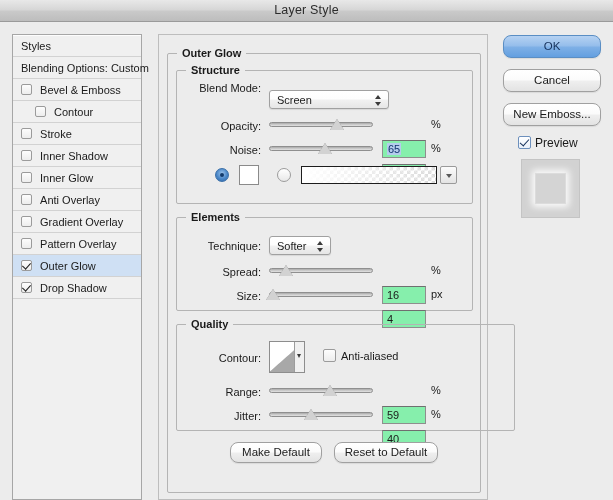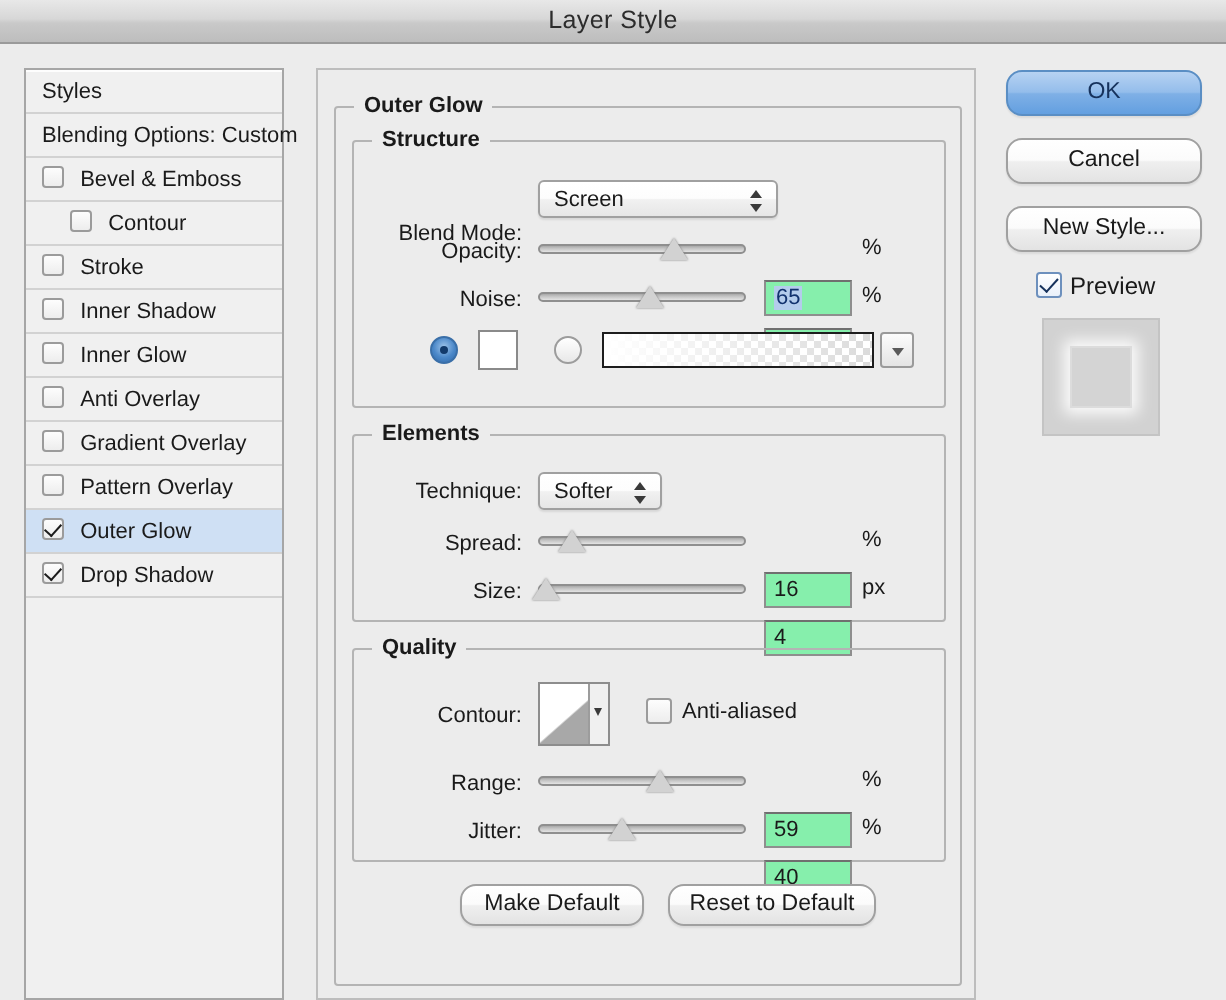--- a/index.html
+++ b/index.html
@@ -118,21 +118,21 @@
     padding: 0 5px;
     font-size: 11px;
     font-weight: bold;
     color: #1a1a1a;
     white-space: nowrap;
   }
 
   .grp-outer { left: 8px; top: 18px; width: 314px; height: 440px; }
   .grp-structure { left: 8px; top: 16px; width: 297px; height: 134px; }
   .grp-elements { left: 8px; top: 163px; width: 297px; height: 94px; }
-  .grp-quality  { left: 8px; top: 270px; width: 297px; height: 107px; }
+  .grp-quality  { left: 8px; top: 270px; width: 339px; height: 107px; }
 
   
   .fld-label {
     position: absolute;
     text-align: right;
     font-size: 11px;
     color: #1a1a1a;
     white-space: nowrap;
   }
 
@@ -463,21 +463,21 @@
   </div>
 
   <div class="options-panel">
 
     <div class="grp grp-outer">
       <div class="grp-title">Outer Glow</div>
 
       <div class="grp grp-structure">
         <div class="grp-title">Structure</div>
 
-        <div class="fld-label" style="left:8px; top:40px; width:76px;">Blend Mode:</div>
+        <div class="fld-label" style="left:8px; top:11px; width:76px;">Blend Mode:</div>
         <div class="popup" style="left:92px; top:19px; width:120px;">
           <span>Screen</span>
           <span class="arrows"></span>
         </div>
 
         <div class="fld-label" style="left:8px; top:49px; width:76px;">Opacity:</div>
         <div class="slider" style="left:92px; top:47px; width:104px;">
           <div class="track"></div>
           <div class="thumb" style="left:65%;"></div>
         </div>
@@ -555,21 +555,21 @@
 
       <div class="pbtn" style="left:62px; top:388px; width:92px;">Make Default</div>
       <div class="pbtn" style="left:166px; top:388px; width:104px;">Reset to Default</div>
     </div>
   </div>
 
   <div class="pbtn default wide" style="left:503px; top:13px; width:98px;">OK</div>
 
   <div class="pbtn wide" style="left:503px; top:47px; width:98px;">Cancel</div>
 
-  <div class="pbtn wide" style="left:503px; top:81px; width:98px;">New Style...</div>
+  <div class="pbtn wide" style="left:503px; top:81px; width:98px;">New Emboss...</div>
 
   <div class="cbox checked" style="left:518px; top:114px;"></div>
   <div style="position:absolute; left:535px; top:114px; font-size:12px;">Preview</div>
 
   <div class="preview-thumb" style="left:521px; top:137px;">
     <div class="inner"></div>
   </div>
 
 </div>
 

